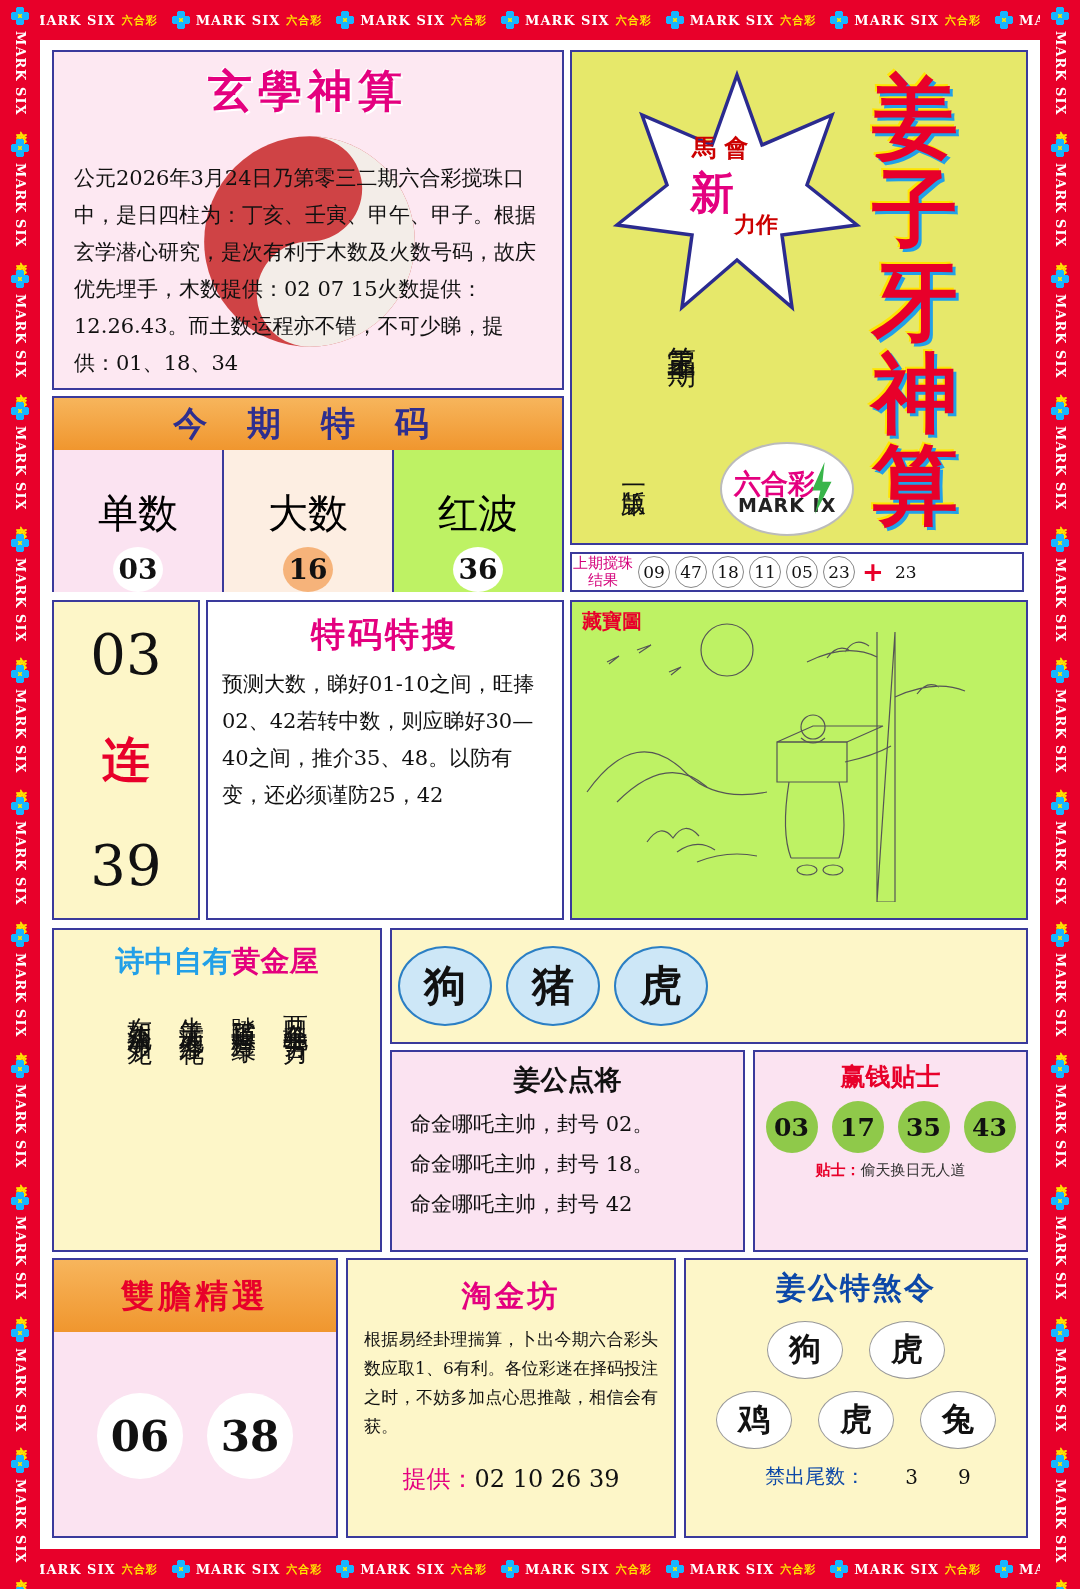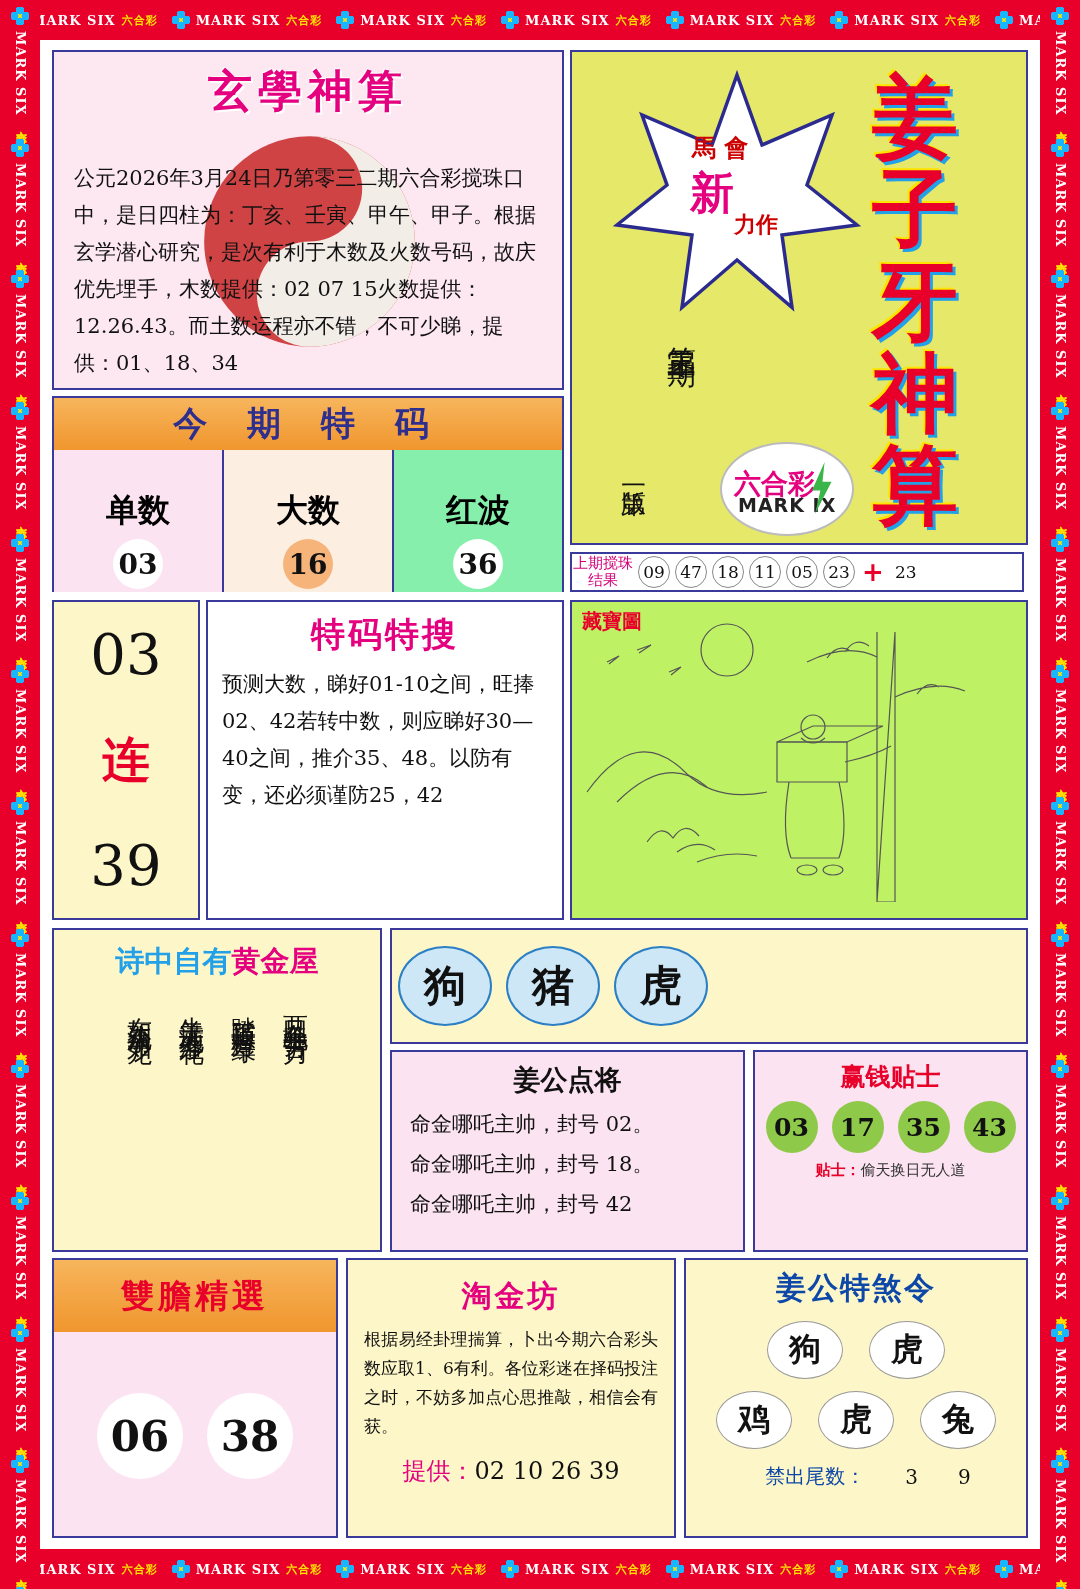--- a/index.html
+++ b/index.html
@@ -49,22 +49,22 @@
 
   
   .tema{left:12px;top:356px;width:512px;height:196px;border:2px solid #3a3a9c;background:#fff;}
   .tema-head{height:52px;background:linear-gradient(#f7b55c,#f0962e);display:flex;align-items:center;justify-content:center;
     font-family:"DejaVu Serif","Liberation Serif",serif;font-size:34px;font-weight:bold;color:#2e2e8f;letter-spacing:14px;text-align:center;}
   .tema-cols{display:flex;height:142px;}
   .tcol{flex:1;border-right:2px solid #3a3a9c;display:flex;flex-direction:column;align-items:center;justify-content:center;gap:6px;}
   .tcol:last-child{border-right:none;}
   .tcol.p1{background:#fbe3f1;}
   .tcol.p2{background:#fdeee2;}
-  .tcol.p3{background:#86efac;}
-  .tlabel{font-family:"DejaVu Serif","Liberation Serif",serif;font-size:32px;color:#000;font-weight:bold;margin-top:36px;}
+  .tcol.p3{background:#bef264;}
+  .tlabel{font-family:"DejaVu Serif","Liberation Serif",serif;font-size:40px;color:#000;font-weight:normal;margin-top:36px;}
   .ball{width:50px;height:50px;border-radius:50%;display:flex;align-items:center;justify-content:center;
     font-family:"DejaVu Serif","Liberation Serif",serif;font-size:28px;font-weight:bold;color:#111;background:#fff;}
   .ball.orange{background:#f6b37a;}
 
   
   .rightpanel{left:530px;top:10px;width:458px;height:495px;background:#e6e86a;border:2px solid #3a3a9c;}
   .star{position:absolute;left:40px;top:18px;width:250px;height:250px;}
   .star-txt1{position:absolute;left:120px;top:80px;font-family:"DejaVu Serif","Liberation Serif",serif;font-size:24px;color:#c00;font-weight:bold;}
   .star-txt2{position:absolute;left:118px;top:112px;font-family:"DejaVu Serif","Liberation Serif",serif;font-size:44px;color:#e4007f;font-weight:bold;}
   .star-txt3{position:absolute;left:162px;top:158px;font-family:"DejaVu Serif","Liberation Serif",serif;font-size:22px;color:#c00;font-weight:bold;}
@@ -139,21 +139,21 @@
   .sdjx-h{height:72px;background:linear-gradient(#f7b55c,#f0962e);display:flex;align-items:center;justify-content:center;
     font-family:"DejaVu Serif","Liberation Serif",serif;font-size:33px;font-weight:bold;color:#e8002a;letter-spacing:4px;}
   .sdjx-b{display:flex;align-items:center;justify-content:center;gap:24px;height:208px;}
   .bigball{width:86px;height:86px;border-radius:50%;background:#fff;display:flex;align-items:center;justify-content:center;
     font-family:"DejaVu Serif","Liberation Serif",serif;font-size:42px;font-weight:bold;color:#111;}
 
   
   .tjf{left:306px;top:1218px;width:330px;height:280px;background:#fdf6c8;border:2px solid #3a3a9c;}
   .tjf-h{text-align:center;margin-top:16px;font-family:"DejaVu Serif","Liberation Serif",serif;font-size:30px;font-weight:bold;color:#e4007f;letter-spacing:3px;}
   .tjf-b{margin:8px 16px 0 16px;font-family:"DejaVu Serif","Liberation Serif",serif;font-size:17px;line-height:29px;color:#111;text-align:justify;}
-  .tjf-f{margin-top:14px;text-align:center;font-family:"DejaVu Serif","Liberation Serif",serif;font-size:24px;color:#111;}
+  .tjf-f{margin-top:22px;text-align:center;font-family:"DejaVu Serif","Liberation Serif",serif;font-size:24px;color:#111;}
   .tjf-f .lbl{color:#e4007f;}
 
   
   .jgts{left:644px;top:1218px;width:344px;height:280px;background:#fdf6c8;border:2px solid #3a3a9c;}
   .jgts-h{text-align:center;margin-top:8px;font-family:"DejaVu Serif","Liberation Serif",serif;font-size:30px;font-weight:bold;color:#0d48a8;letter-spacing:2px;}
   .jgts-r{display:flex;justify-content:center;gap:26px;margin-top:12px;}
   .zball{width:74px;height:56px;border-radius:50%;background:#fff;border:1px solid #999;display:flex;align-items:center;justify-content:center;
     font-family:"DejaVu Serif","Liberation Serif",serif;font-size:32px;font-weight:bold;color:#111;}
   .jgts-f{display:flex;align-items:center;justify-content:center;gap:40px;margin-top:14px;
     font-family:"DejaVu Serif","Liberation Serif",serif;font-size:20px;color:#111;margin-left:24px;}

